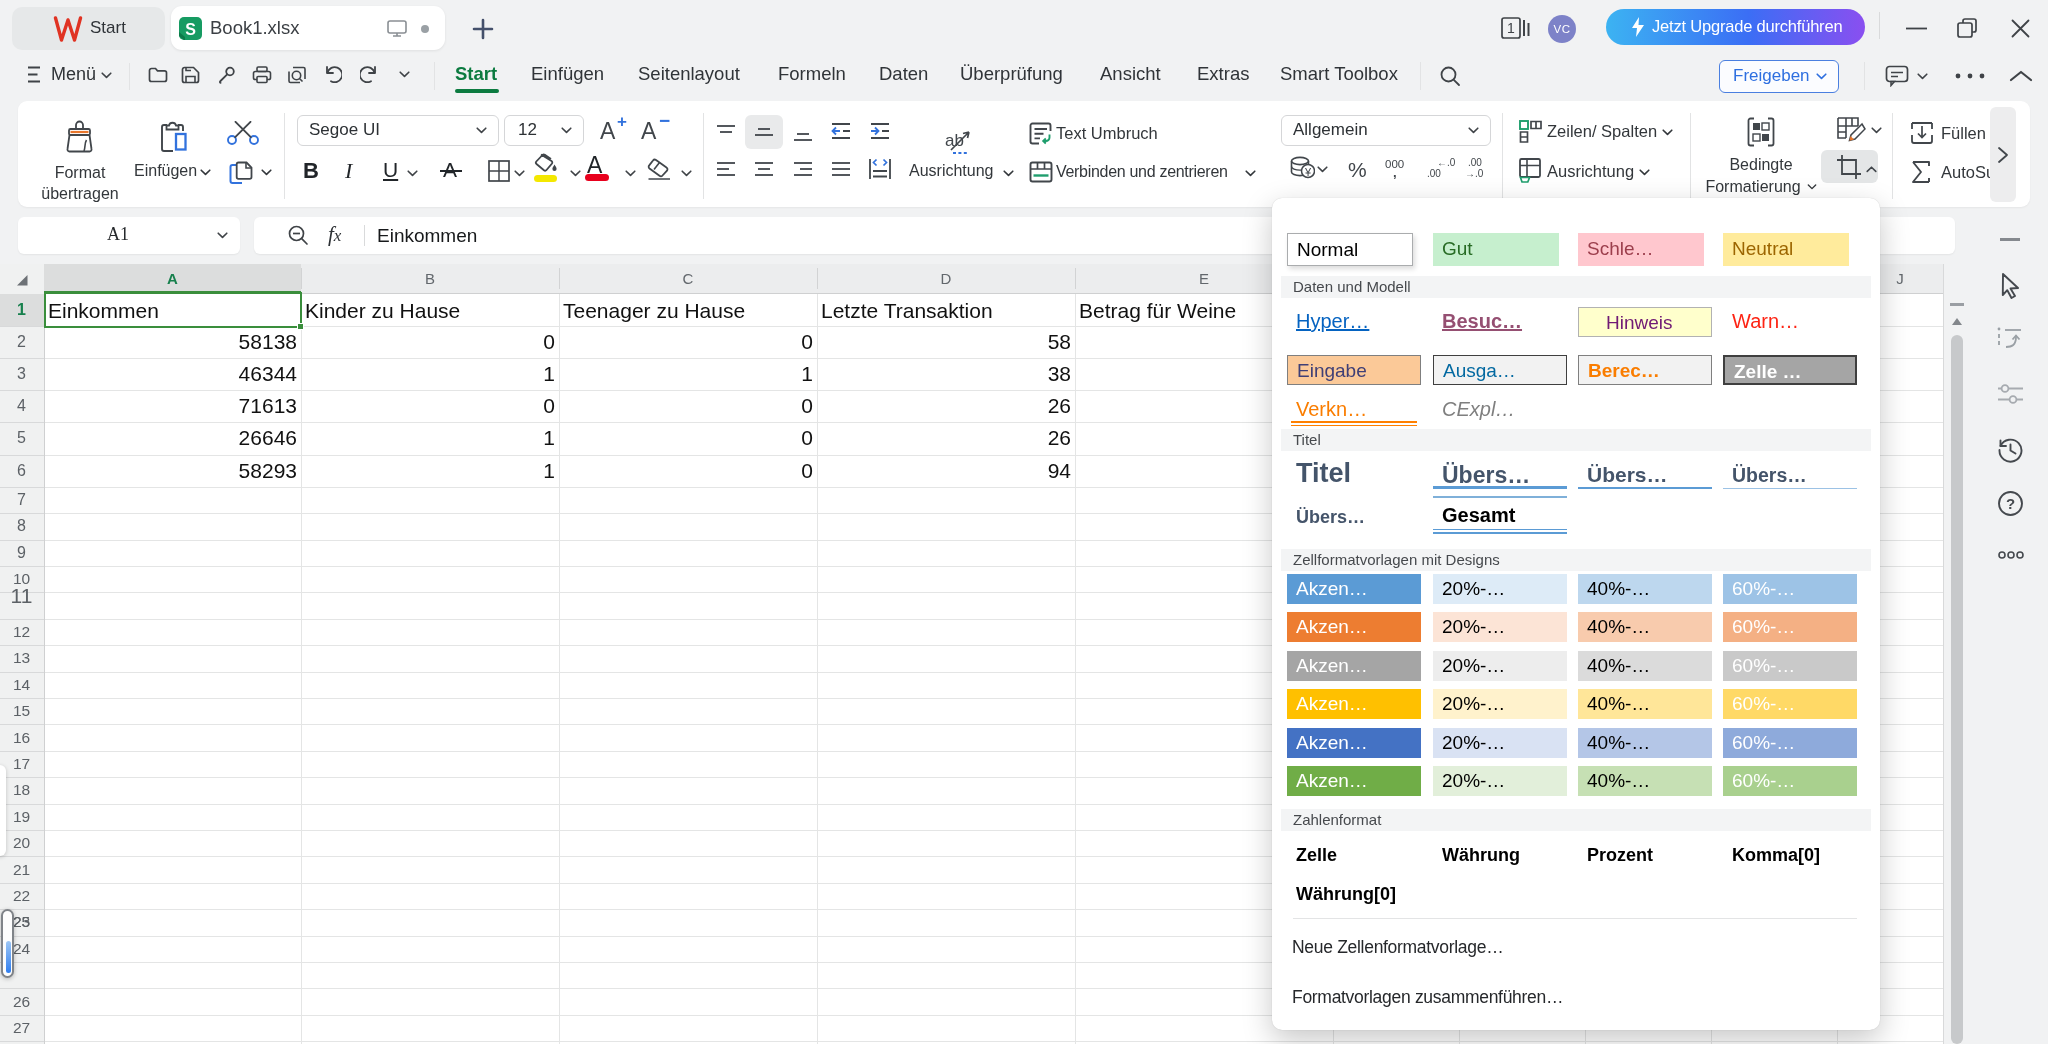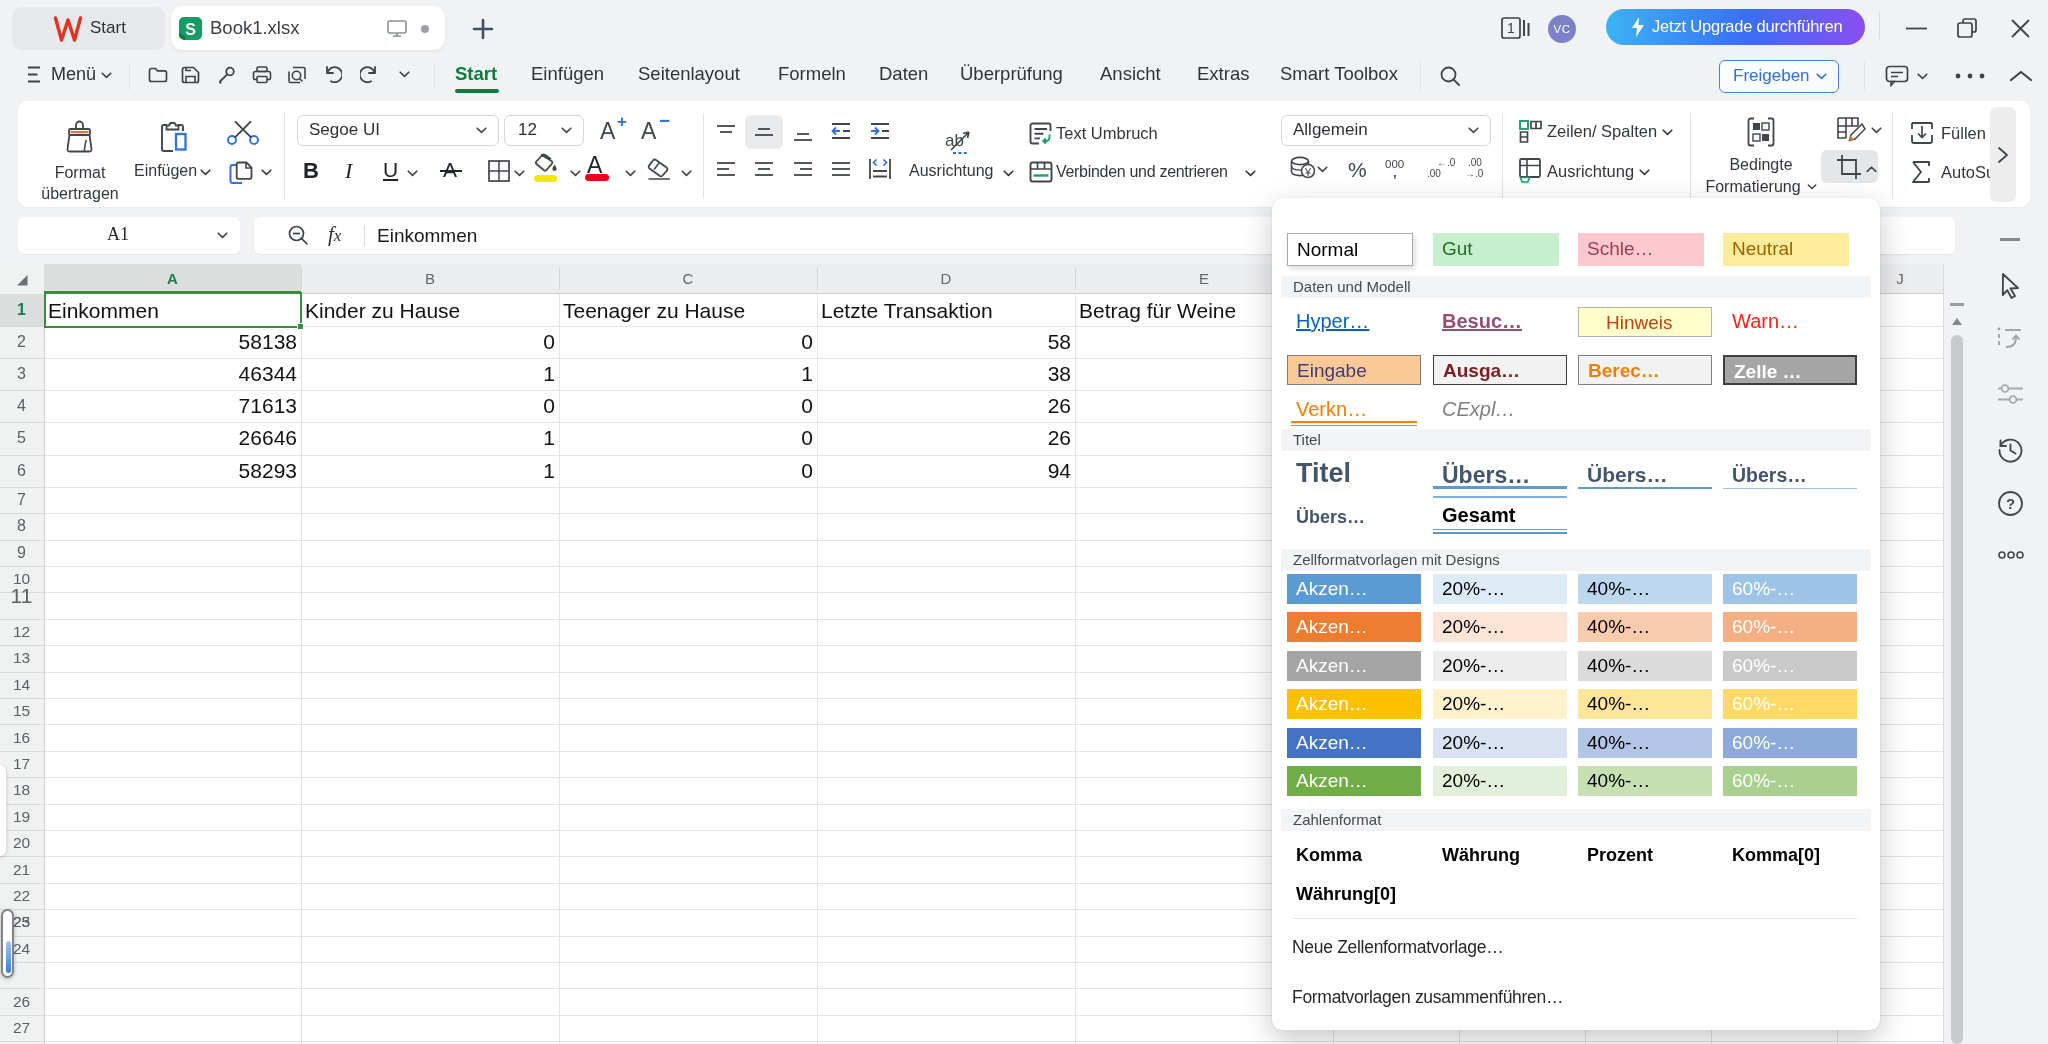--- a/index.html
+++ b/index.html
@@ -590,24 +590,24 @@
 <div class="st" style="left:297px;top:323px;width:7px;height:7px;background:#3a8e3c;border:1px solid #fff"></div>
 <div class="st" style="left:44px;top:291px;width:257px;height:2.5px;background:#3a8e3c"></div>
 <div class="st" style="left:1272px;top:198px;width:608px;height:832px;background:#fff;border-radius:10px;box-shadow:0 10px 30px rgba(0,0,0,0.22),0 0 1px rgba(0,0,0,0.2)"></div>
 <div class="sbox" style="left:1287px;top:233px;background:#fff;border:1px solid #aaacae;box-shadow:2px 3px 5px rgba(0,0,0,0.14);color:#000">Normal</div>
 <div class="sbox" style="left:1433px;top:233px;background:#c6efce;color:#276b24">Gut</div>
 <div class="sbox" style="left:1578px;top:233px;background:#ffc7ce;color:#9c3e4c">Schle…</div>
 <div class="sbox" style="left:1723px;top:233px;background:#ffeb9c;color:#9c6500">Neutral</div>
 <div class="band" style="top:276px">Daten und Modell</div>
 <div class="ptxt" style="left:1296px;top:310px;color:#0563c1;font-size:20px;text-decoration:underline;">Hyper…</div>
 <div class="ptxt" style="left:1442px;top:310px;color:#954f72;font-size:20px;text-decoration:underline;font-weight:bold;">Besuc…</div>
-<div class="cbox" style="left:1578px;top:307px;background:#ffffcc;color:#c2410c;border:1px solid #b2b2b2;padding-left:27px;">Hinweis</div>
+<div class="cbox" style="left:1578px;top:307px;background:#ffffcc;color:#701a75;border:1px solid #b2b2b2;padding-left:27px;">Hinweis</div>
 <div class="ptxt" style="left:1732px;top:310px;color:#fd2414;font-size:20px;">Warn…</div>
 <div class="cbox" style="left:1287px;top:355px;background:#fbc998;color:#3f3f76;border:1px solid #7f7f7f;">Eingabe</div>
-<div class="cbox" style="left:1433px;top:355px;background:#f2f2f2;color:#7f1d1d;border:1px solid #3f3f3f;font-weight:bold;">Ausga…</div>
+<div class="cbox" style="left:1433px;top:355px;background:#f2f2f2;color:#0369a1;border:1px solid #3f3f3f;font-weight:normal;">Ausga…</div>
 <div class="cbox" style="left:1578px;top:355px;background:#f2f2f2;color:#fa7d00;border:1px solid #7f7f7f;font-weight:bold;">Berec…</div>
 <div class="cbox" style="left:1723px;top:355px;background:#a5a5a5;color:#ffffff;border:2px solid #3f3f3f;font-weight:bold;">Zelle …</div>
 <div class="ptxt" style="left:1296px;top:398px;color:#fa7d00;font-size:20px;">Verkn…</div>
 <div class="st" style="left:1291px;top:421px;width:126px;height:1.6px;background:#ff8001"></div>
 <div class="st" style="left:1291px;top:424.5px;width:126px;height:1.6px;background:#ff8001"></div>
 <div class="ptxt" style="left:1442px;top:398px;color:#7f7f7f;font-size:20px;font-style:italic;">CExpl…</div>
 <div class="band" style="top:429px">Titel</div>
 <div class="ptxt" style="left:1296px;top:458px;color:#44546a;font-size:27px;font-weight:bold;">Titel</div>
 <div class="ptxt" style="left:1442px;top:462px;color:#44546a;font-size:23px;font-weight:bold;">Übers…</div>
 <div class="st" style="left:1433px;top:486px;width:134px;height:3px;background:#5b9bd5"></div>
@@ -639,21 +639,21 @@
 <div class="cbox" style="left:1723px;top:689.0px;background:#ffd966;color:#fff">60%-…</div>
 <div class="cbox" style="left:1287px;top:727.5px;background:#4472c4;color:#fff">Akzen…</div>
 <div class="cbox" style="left:1433px;top:727.5px;background:#d9e2f3;color:#000">20%-…</div>
 <div class="cbox" style="left:1578px;top:727.5px;background:#b4c6e7;color:#000">40%-…</div>
 <div class="cbox" style="left:1723px;top:727.5px;background:#8eaadb;color:#fff">60%-…</div>
 <div class="cbox" style="left:1287px;top:766.0px;background:#70ad47;color:#fff">Akzen…</div>
 <div class="cbox" style="left:1433px;top:766.0px;background:#e2efda;color:#000">20%-…</div>
 <div class="cbox" style="left:1578px;top:766.0px;background:#c6e0b4;color:#000">40%-…</div>
 <div class="cbox" style="left:1723px;top:766.0px;background:#a9d08e;color:#fff">60%-…</div>
 <div class="band" style="top:809px">Zahlenformat</div>
-<div class="ptxt" style="left:1296px;top:845px;color:#000;font-size:18px;font-weight:bold;">Komma</div>
+<div class="ptxt" style="left:1296px;top:845px;color:#000;font-size:18px;font-weight:bold;">Zelle</div>
 <div class="ptxt" style="left:1442px;top:845px;color:#000;font-size:18px;font-weight:bold;">Währung</div>
 <div class="ptxt" style="left:1587px;top:845px;color:#000;font-size:18px;font-weight:bold;">Prozent</div>
 <div class="ptxt" style="left:1732px;top:845px;color:#000;font-size:18px;font-weight:bold;">Komma[0]</div>
 <div class="ptxt" style="left:1296px;top:884px;color:#000;font-size:18px;font-weight:bold;">Währung[0]</div>
 <div class="st" style="left:1293px;top:918px;width:564px;height:1px;background:#e3e4e5"></div>
 <div class="ptxt" style="left:1292px;top:937px;color:#26282b;font-size:17.5px;letter-spacing:-0.3px">Neue Zellenformatvorlage…</div>
 <div class="ptxt" style="left:1292px;top:987px;color:#26282b;font-size:17.5px;letter-spacing:-0.3px">Formatvorlagen zusammenführen…</div>
 <div class="st" style="left:1944px;top:264px;width:26px;height:780px;background:#f1f2f3"></div>
 <div class="st" style="left:1950px;top:303px;width:14px;height:2.5px;background:#9a9ea3"></div>
 <svg class="st" style="left:1951px;top:317px" width="12" height="9" viewBox="0 0 12 9">

